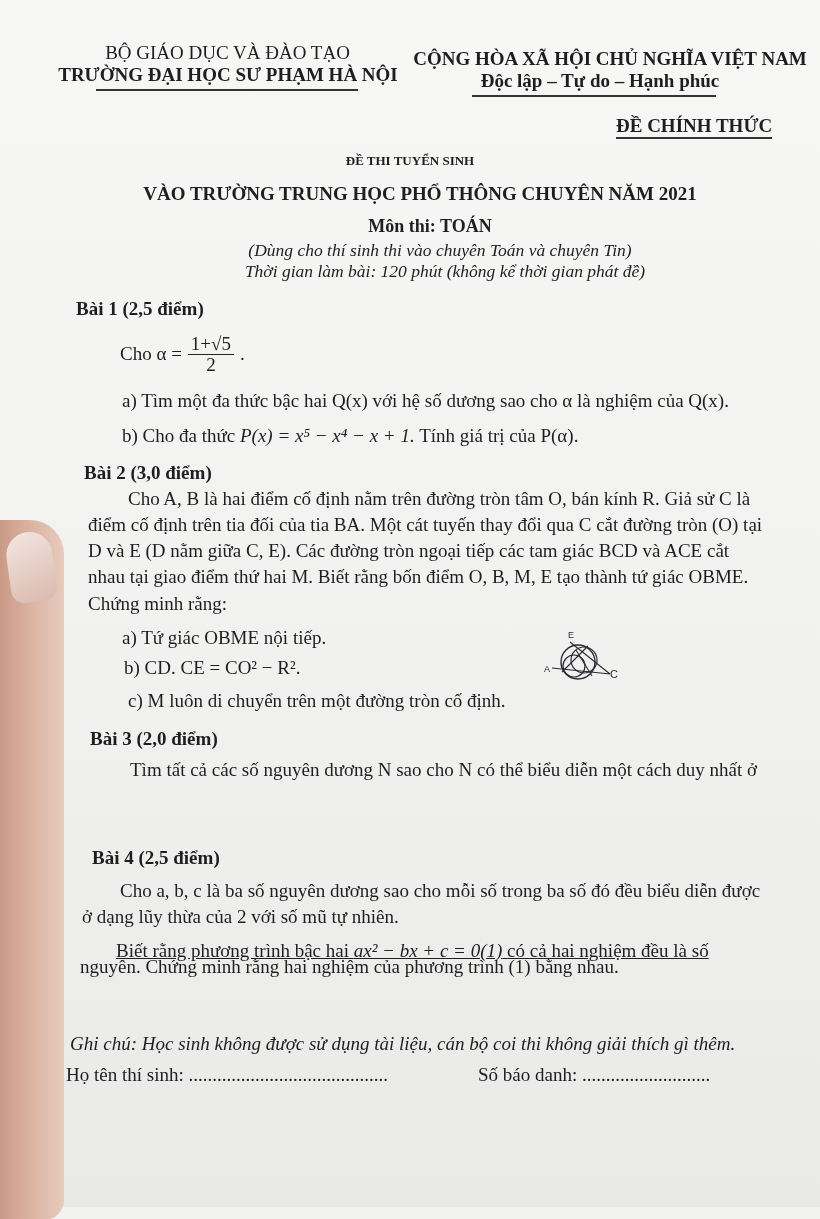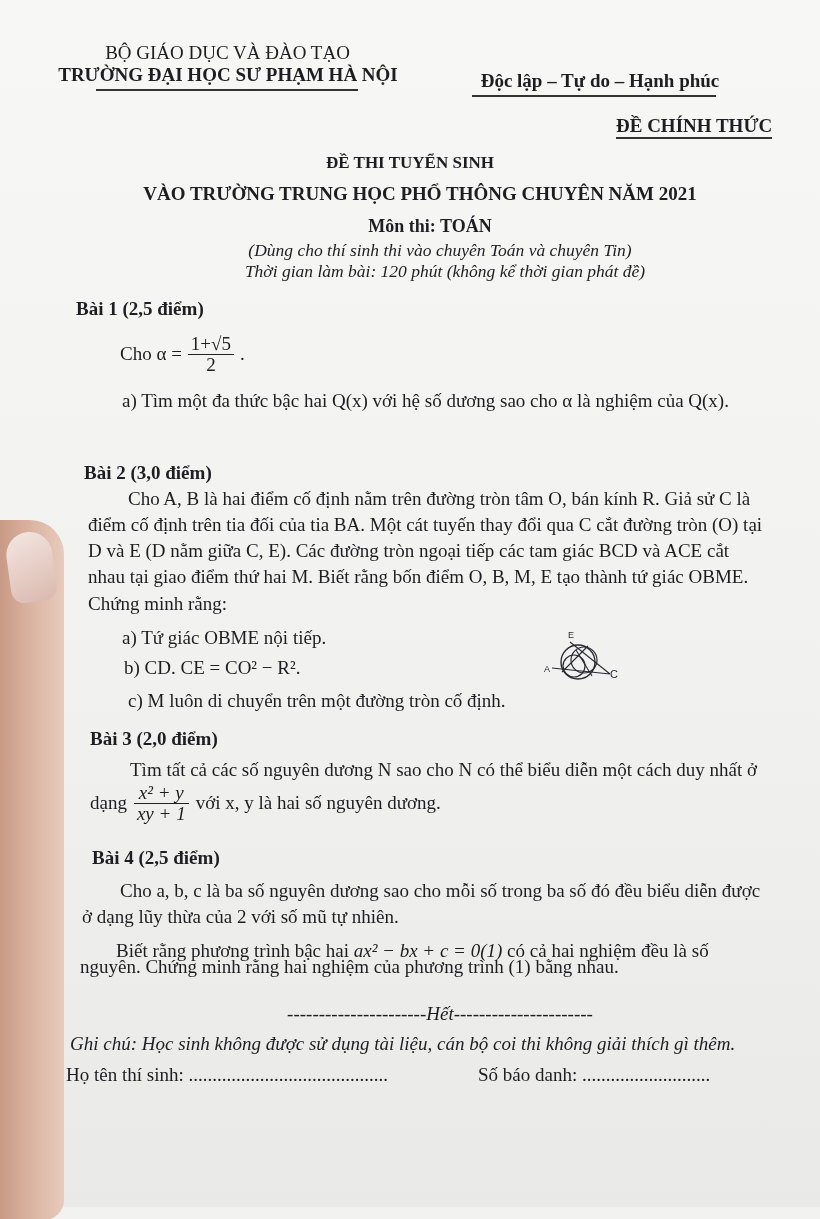--- a/index.html
+++ b/index.html
@@ -41,42 +41,48 @@
 </style>
 </head>
 <body>
 
 <div class="paper">
 
   <div class="abs hdr c" style="left:60px; top:42px; width:335px;">BỘ GIÁO DỤC VÀ ĐÀO TẠO</div>
   <div class="abs hdr b c" style="left:48px; top:64px; width:360px;">TRƯỜNG ĐẠI HỌC SƯ PHẠM HÀ NỘI</div>
   <div class="underline" style="left:96px; top:89px; width:262px;"></div>
 
+  <div class="abs hdr b c" style="left:400px; top:48px; width:420px;">CỘNG HÒA XÃ HỘI CHỦ NGHĨA VIỆT NAM</div>
   <div class="abs hdr b c" style="left:420px; top:70px; width:360px;">Độc lập – Tự do – Hạnh phúc</div>
   <div class="underline" style="left:472px; top:95px; width:244px;"></div>
 
   <div class="abs hdr b" style="left:616px; top:115px;">ĐỀ CHÍNH THỨC</div>
   <div class="underline" style="left:616px; top:137px; width:156px;"></div>
 
-  <div class="abs b c" style="left:0; top:153px; width:820px; font-size:17px;">ĐỀ THI TUYỂN SINH</div>
+  <div class="abs b c" style="left:0; top:153px; width:820px; font-size:13px;">ĐỀ THI TUYỂN SINH</div>
   <div class="abs b c" style="left:0; top:183px; width:840px; font-size:19px;">VÀO TRƯỜNG TRUNG HỌC PHỔ THÔNG CHUYÊN NĂM 2021</div>
   <div class="abs b c" style="left:0; top:216px; width:860px; font-size:18px;">Môn thi: TOÁN</div>
   <div class="abs i c" style="left:0; top:240px; width:880px; font-size:17.5px;">(Dùng cho thí sinh thi vào chuyên Toán và chuyên Tin)</div>
   <div class="abs i c" style="left:0; top:261px; width:890px; font-size:17.5px;">Thời gian làm bài: 120 phút (không kể thời gian phát đề)</div>
 
   <div class="abs txt b" style="left:76px; top:298px;">Bài 1 (2,5 điểm)</div>
   <div class="abs txt" style="left:120px; top:334px; display:flex; align-items:center; gap:6px;">
     <span>Cho α =</span>
     <span class="frac">
       <span class="num">1+√5</span>
       <span class="den">2</span>
     </span>
     <span>.</span>
   </div>
   <div class="abs txt" style="left:122px; top:390px;">a) Tìm một đa thức bậc hai Q(x) với hệ số dương sao cho α là nghiệm của Q(x).</div>
+  <div class="abs txt" style="left:122px; top:425px;">
+    <span>b) Cho đa thức</span>
+    <span class="math">P(x) = x⁵ − x⁴ − x + 1.</span>
+    <span>Tính giá trị của P(α).</span>
+  </div>
 
   <div class="abs txt b" style="left:84px; top:462px;">Bài 2 (3,0 điểm)</div>
   <div class="abs txt" style="left:128px; top:488px;">Cho A, B là hai điểm cố định nằm trên đường tròn tâm O, bán kính R. Giả sử C là</div>
   <div class="abs txt" style="left:88px; top:514px;text-align:center;">điểm cố định trên tia đối của tia BA. Một cát tuyến thay đổi qua C cắt đường tròn (O) tại</div>
   <div class="abs txt" style="left:88px; top:566px;">nhau tại giao điểm thứ hai M. Biết rằng bốn điểm O, B, M, E tạo thành tứ giác OBME.</div>
   <div class="abs txt" style="left:88px; top:540px;">D và E (D nằm giữa C, E). Các đường tròn ngoại tiếp các tam giác BCD và ACE cắt</div>
   <div class="abs txt" style="left:88px; top:593px;">Chứng minh rằng:</div>
   <div class="abs txt" style="left:122px; top:627px;">a) Tứ giác OBME nội tiếp.</div>
   <div class="abs txt" style="left:124px; top:657px;">b) CD. CE = CO² − R².</div>
   <div class="abs txt" style="left:128px; top:690px;">c) M luôn di chuyển trên một đường tròn cố định.</div>
@@ -86,39 +92,30 @@
     <circle cx="44" cy="32" r="13" fill="none" stroke="#2a2a35" stroke-width="1.2"></circle>
     <circle cx="34" cy="38" r="11" fill="none" stroke="#2a2a35" stroke-width="1.2"></circle>
     <path d="M 12 40 L 70 46 M 30 14 L 70 46 M 22 44 L 48 18 M 36 22 L 52 48" stroke="#2a2a35" stroke-width="1.1" fill="none"></path>
     <text x="28" y="10" font-size="9" fill="#2a2a35" font-family="Liberation Sans, sans-serif">E</text>
     <text x="4" y="44" font-size="9" fill="#2a2a35" font-family="Liberation Sans, sans-serif">A</text>
     <text x="70" y="50" font-size="11" fill="#2a2a35" font-family="Liberation Sans, sans-serif">C</text>
   </svg>
 
   <div class="abs txt b" style="left:90px; top:728px;">Bài 3 (2,0 điểm)</div>
   <div class="abs txt" style="left:130px; top:759px;">Tìm tất cả các số nguyên dương N sao cho N có thể biểu diễn một cách duy nhất ở</div>
-  <div class="abs txt" style="left:90px; top:783px; display:flex; align-items:center; gap:7px;">
-    <span>dạng</span>
-    <span class="frac math">
-      <span class="num">x² + y</span>
-      <span class="den">xy + 1</span>
-    </span>
-    <span>với x, y là hai số nguyên dương.</span>
-  </div>
 
   <div class="abs txt b" style="left:92px; top:847px;">Bài 4 (2,5 điểm)</div>
   <div class="abs txt" style="left:120px; top:880px;">Cho a, b, c là ba số nguyên dương sao cho mỗi số trong ba số đó đều biểu diễn được</div>
   <div class="abs txt" style="left:82px; top:906px;">ở dạng lũy thừa của 2 với số mũ tự nhiên.</div>
-  <div class="abs txt" style="left:116px; top:940px;">
+  <div class="abs txt" style="left:116px; top:940px;text-decoration:underline;">
     <span>Biết rằng phương trình bậc hai</span>
     <span class="math">ax² − bx + c = 0(1)</span>
     <span>có cả hai nghiệm đều là số</span>
   </div>
   <div class="abs txt" style="left:80px; top:956px;text-align:right;">nguyên. Chứng minh rằng hai nghiệm của phương trình (1) bằng nhau.</div>
 
-  <div class="abs txt i c" style="left:260px; top:1003px; width:360px;">----------------------Hết----------------------</div>
   <div class="abs txt i" style="left:70px; top:1033px;">Ghi chú: Học sinh không được sử dụng tài liệu, cán bộ coi thi không giải thích gì thêm.</div>
   <div class="abs txt" style="left:66px; top:1064px;">Họ tên thí sinh: ..........................................</div>
   <div class="abs txt" style="left:478px; top:1064px;">Số báo danh: ...........................</div>
 
   <div class="finger"></div>
   <div class="nail"></div>
 </div>
 
 </body></html>

